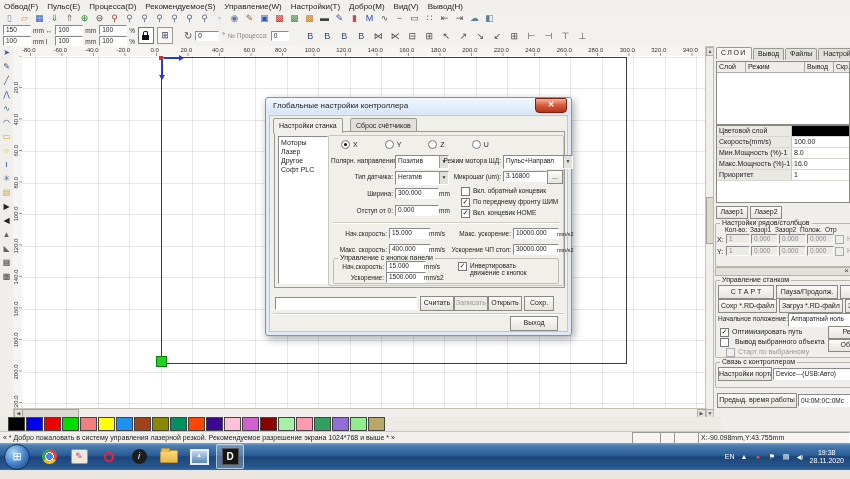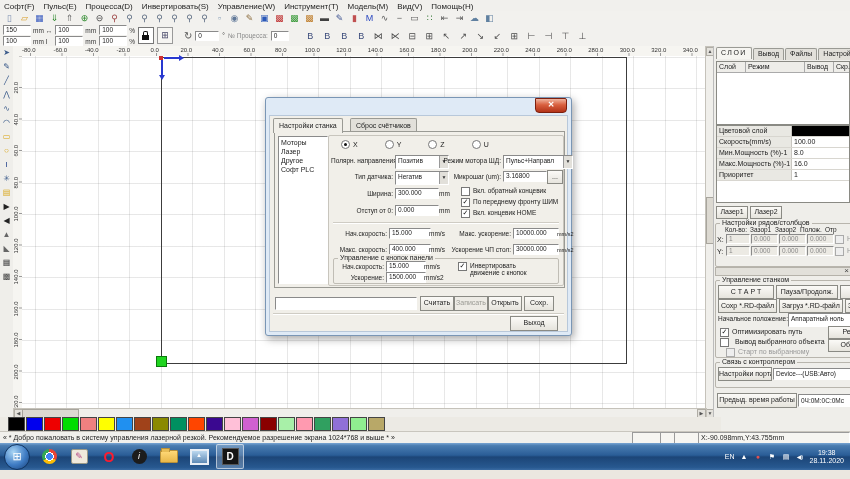--- a/index.html
+++ b/index.html
@@ -171,29 +171,29 @@
   .dbtn{position:absolute;height:13px;background:linear-gradient(#fbfaf7,#e6e4dd);
         border:1px solid #8a8a84;font-size:7px;text-align:center;line-height:12px}
   .dbtn.disabled{color:#9a9a94;background:#edebe5}
   .progress{position:absolute;background:#fff;border:1px solid;border-color:#8a8a8a #fff #fff #8a8a8a}
 </style>
 </head>
 <body>
 
 <div class="abs menubar">
 
-<span>Софт(F)</span>
+<span>Обвод(F)</span>
     <span>Пульс(E)</span>
     <span>Процесса(D)</span>
-    <span>Инвертировать(S)</span>
+    <span>Рекомендуемое(S)</span>
     <span>Управление(W)</span>
-    <span>Инструмент(T)</span>
-    <span>Модель(M)</span>
+    <span>Настройки(T)</span>
+    <span>Добро(M)</span>
     <span>Вид(V)</span>
-    <span>Помощь(H)</span>
+    <span>Вывод(H)</span>
   </div>
 
 <div class="abs toolbar1">
 
 <div class="tbi" style="color: rgb(122, 141, 176);">▯</div>
     <div class="tbi" style="color: rgb(216, 154, 32);">▱</div>
     <div class="tbi" style="color: rgb(58, 92, 192);">▦</div>
     <div class="tbi" style="color: rgb(45, 138, 45);">⇓</div>
     <div class="tbi" style="color: rgb(106, 106, 106);">⇑</div>
     <div class="tbi" style="color: rgb(45, 138, 45);">⊕</div>
@@ -368,20 +368,21 @@
   <div class="sthumb" style="left:0;top:150px;width:6px;height:45px"></div>
   <div class="sarrow" style="left:0;bottom:0;width:6px;height:7px">▼</div>
 </div>
 <div class="abs hscroll">
   <div class="sarrow" style="left:0;top:0;width:7px;height:7px">◀</div>
   <div class="sthumb" style="left:8px;top:0;width:55px;height:7px"></div>
   <div class="sarrow" style="right:0;top:0;width:7px;height:7px">▶</div>
 </div>
 
 <div class="abs dialog">
+  <div class="dtitle">Глобальные настройки контроллера</div>
   <div class="dclose">✕</div>
   <div class="dbody">
     <div class="dtab active" style="left:3px">Настройки станка</div>
     <div class="dtab" style="left:80px">Сброс счётчиков</div>
     <div class="dpage">
       <div class="catlist">
 
       <div>Моторы</div>
           <div>Лазер</div>
           <div>Другое</div>

